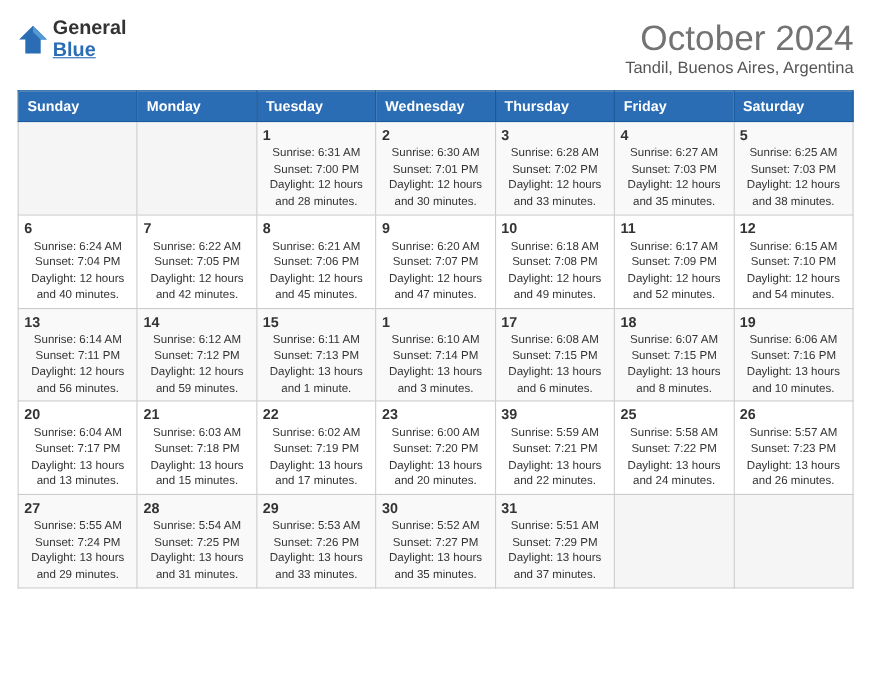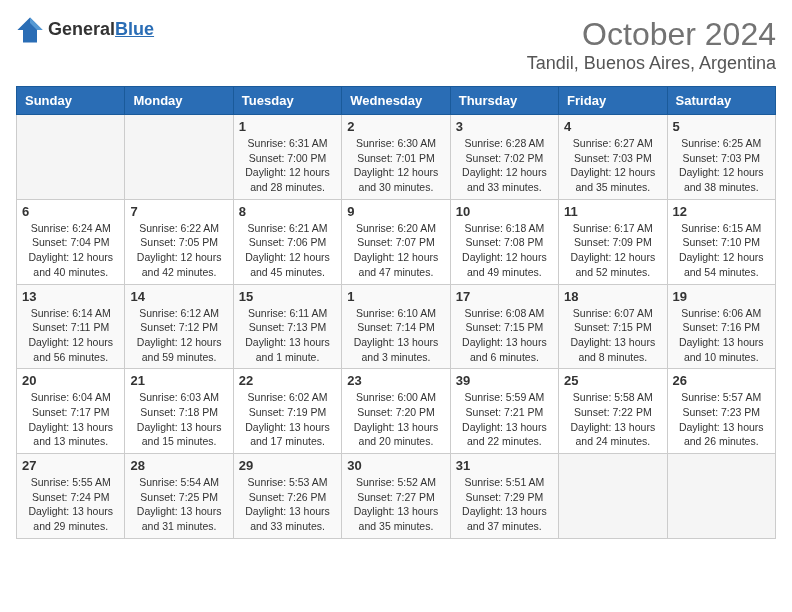--- a/index.html
+++ b/index.html
@@ -16,21 +16,21 @@
       align-items: flex-start;
       margin-bottom: 12px;
     }
     .logo {
       display: flex;
       align-items: center;
       gap: 4px;
     }
     .logo-text {
       display: flex;
-      flex-direction: row;
+      flex-direction: column;
       line-height: 1.1;
     }
     .logo-general {
       font-size: 18px;
       font-weight: bold;
       color: #333;
     }
     .logo-blue {
       font-size: 18px;
       font-weight: bold;
@@ -43,21 +43,21 @@
     }
     .title-section {
       text-align: right;
     }
     .month-title {
       font-size: 32px;
       font-weight: normal;
       color: #737373;
     }
     .subtitle {
-      font-size: 18px;
+      font-size: 15px;
       color: #555;
       text-align: center;
     }
     .calendar {
       width: 100%;
       border-collapse: collapse;
       border: 1px solid #ccc;
     }
     .calendar th {
       background: #2a6db5;

